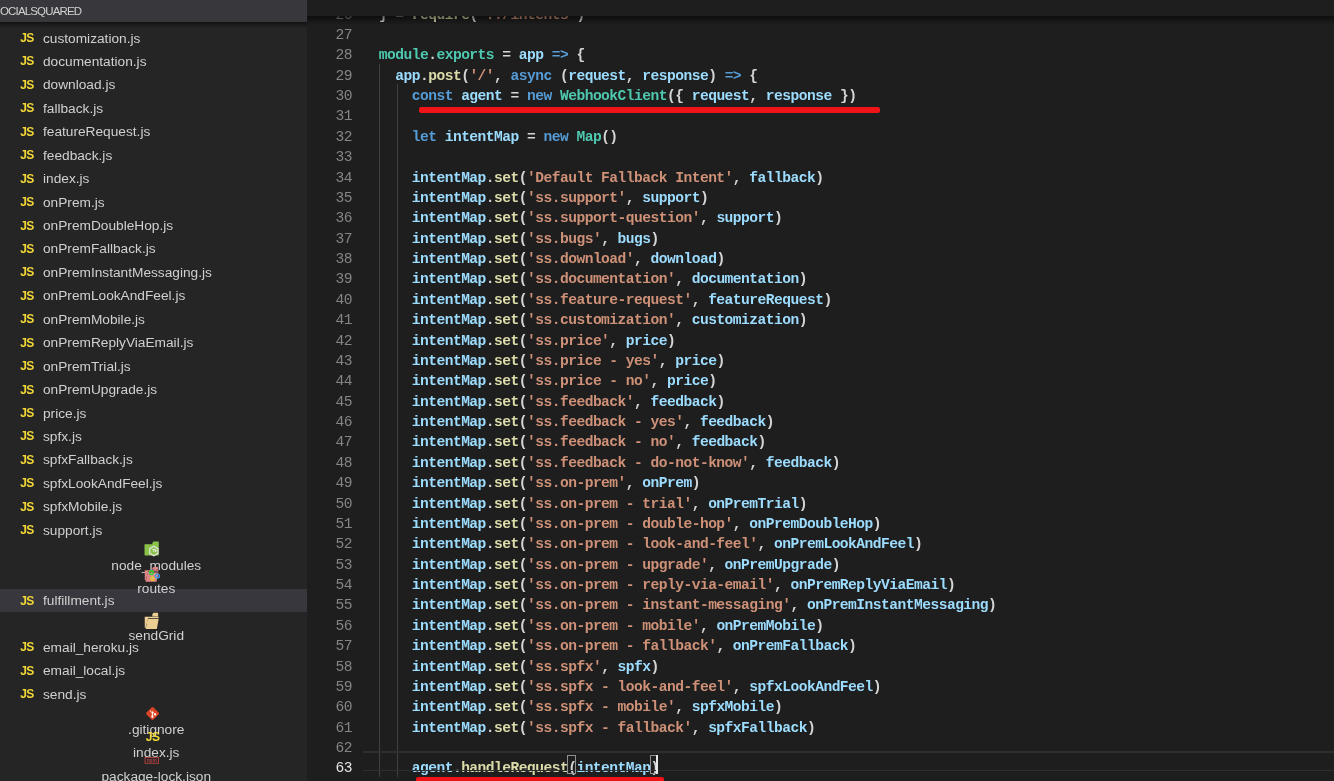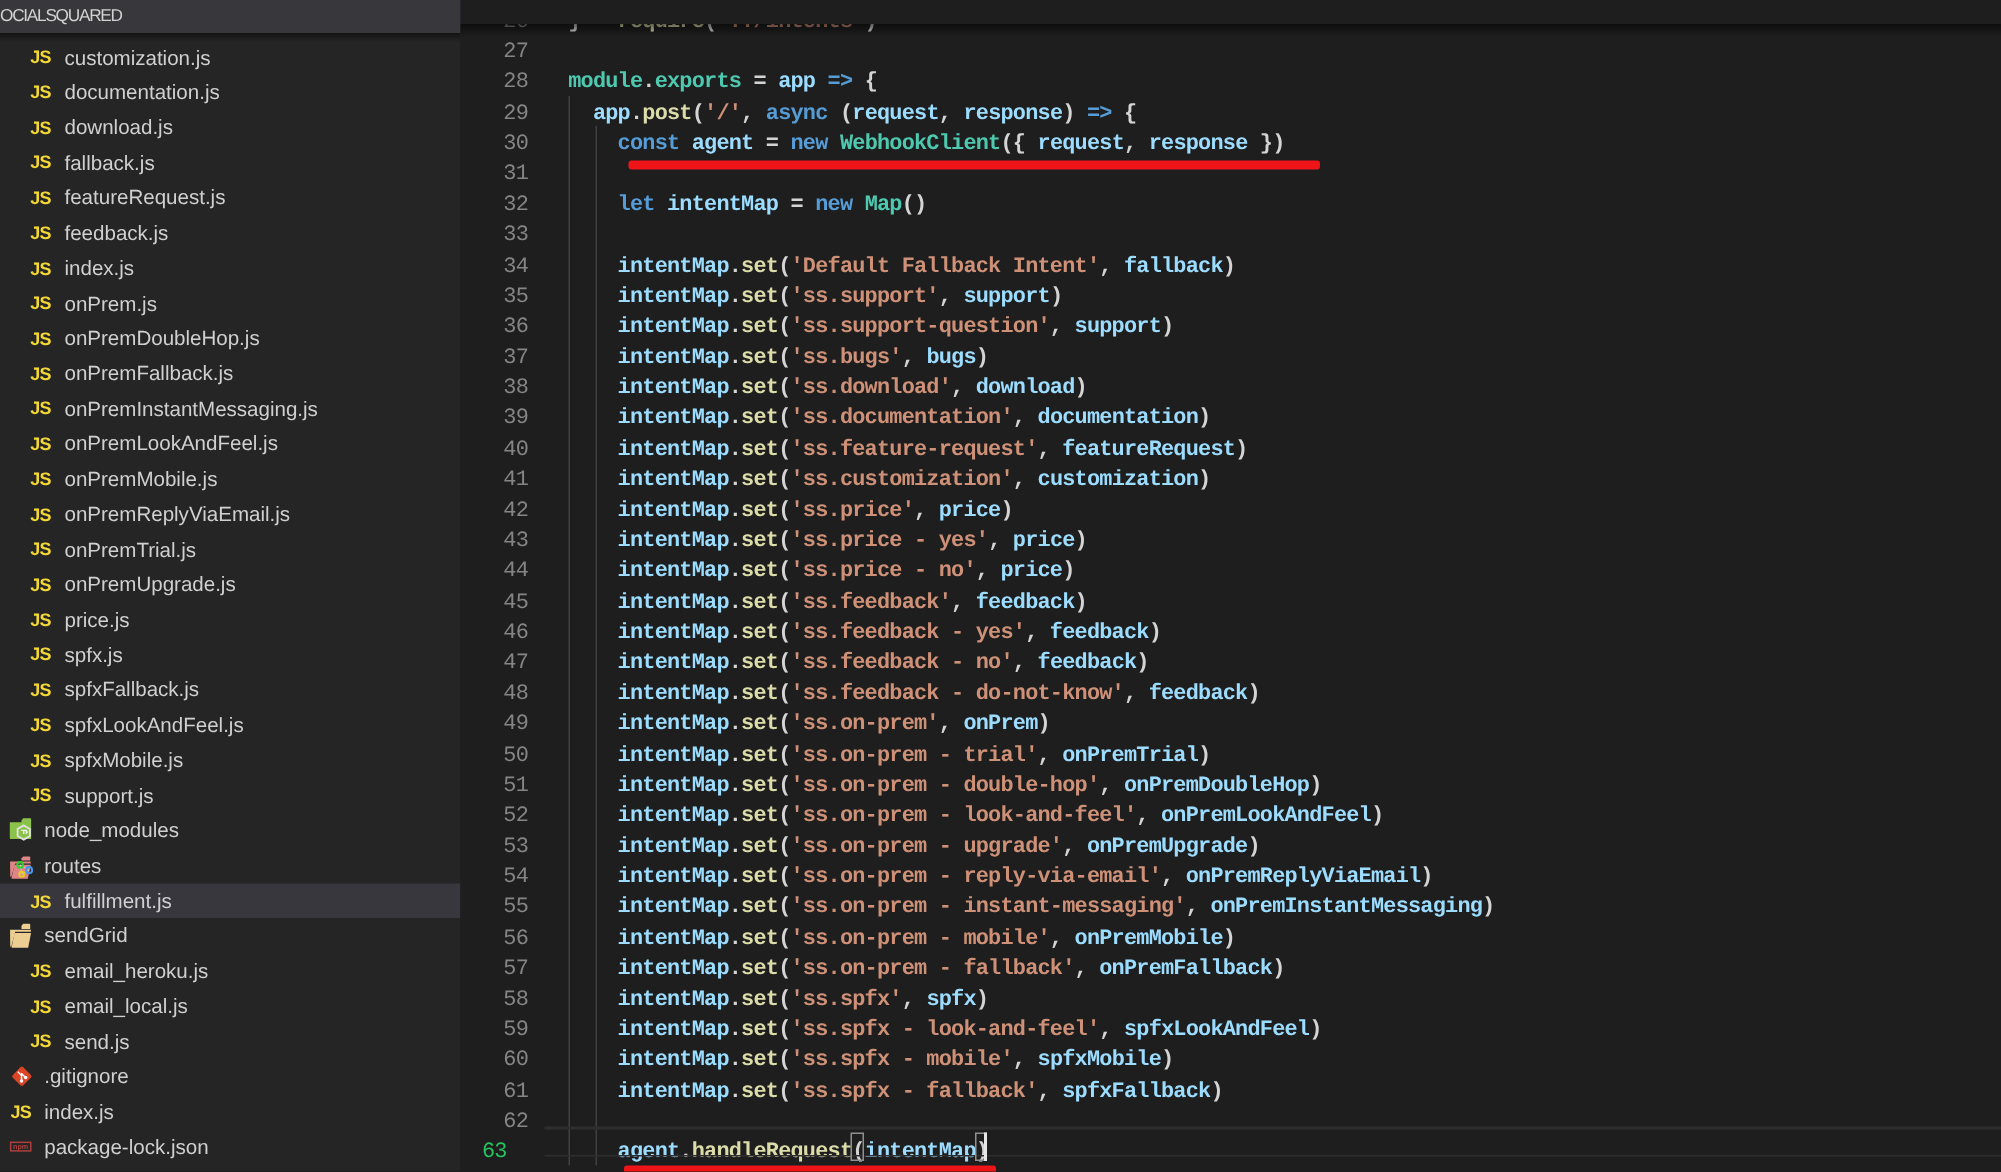--- a/index.html
+++ b/index.html
@@ -7,36 +7,36 @@
 #root { position:relative; width:1334px; height:781px; font-family:"Liberation Sans",sans-serif; }
 
 
 #sidebar { position:absolute; left:0; top:0; width:307px; height:781px; background:#252526; overflow:hidden; }
 #sbh { position:absolute; left:0; top:0; width:100%; height:22px; background:#38383c; color:#d2d2d2;
        font-size:11.5px; font-weight:normal; letter-spacing:-0.85px; line-height:22px; }
 #sbshadow { position:absolute; left:0; top:22px; width:100%; height:6px;
        background:linear-gradient(rgba(0,0,0,0.5),rgba(0,0,0,0)); }
 #tree { position:absolute; left:0; top:26.3px; width:100%; }
 .row { height:23.45px; display:flex; align-items:center; color:#d0d0d0; font-size:13.7px; white-space:nowrap; }
-.row.l0 { padding-left:5.5px; }
+.row.l0 { padding-left:5.5px;flex-direction:column; }
 .row.l1 { padding-left:20px; }
 .row.sel { background:#37373d; }
 .ic { width:16px; height:16px; display:inline-flex; align-items:center; justify-content:center; flex:none; overflow:visible; }
 .row.l0 .ic { width:17px; margin-right:7px; justify-content:flex-start; } .row.l0 .icjs { padding-left:1.5px; }
 .row.l1 .ic { width:14px; margin-right:9px; }
 .icjs { color:#f2d737; font-weight:bold; font-size:12px; letter-spacing:-0.5px; font-family:"Liberation Sans",sans-serif; }
 .lbl { letter-spacing:0; }
 
 
 #editor { position:absolute; left:307px; top:16px; width:1027px; height:781px; background:#1e1e1e; overflow:hidden; }
 #gutter { position:absolute; left:0; top:-11.5px; width:45px; text-align:right;
        font-family:"Liberation Mono",monospace; font-size:14.6px; letter-spacing:-0.525px;
        color:#858585; }
 #gutter .gl, #gutter .gl.cur, #gutter div { height:20.38px; line-height:20.38px; }
-#gutter .cur { color:#22c55e;text-align:center; }
+#gutter .cur { color:#e5e5e5; }
 #code { position:absolute; left:71.8px; top:-11.5px; white-space:pre;
        font-family:"Liberation Mono",monospace; font-size:14.6px; font-weight:bold; letter-spacing:-0.525px;
        color:#d4d4d4; }
 .cl { height:20.38px; line-height:20.38px; }
 i { font-style:normal; }
 .s { color:#ce9178; } .k { color:#569cd6; } .v { color:#9cdcfe; } .f { color:#dcdcaa; } .c { color:#4ec9b0; }
 .guide { position:absolute; width:1px; background:#404040; }
 #g1 { left:72px; top:47.8px; height:713px; }
 #g2 { left:89.5px; top:67.8px; height:693px; }
 .redbar { position:absolute; height:5.9px; background:#ee1418; border-radius:2px; }

